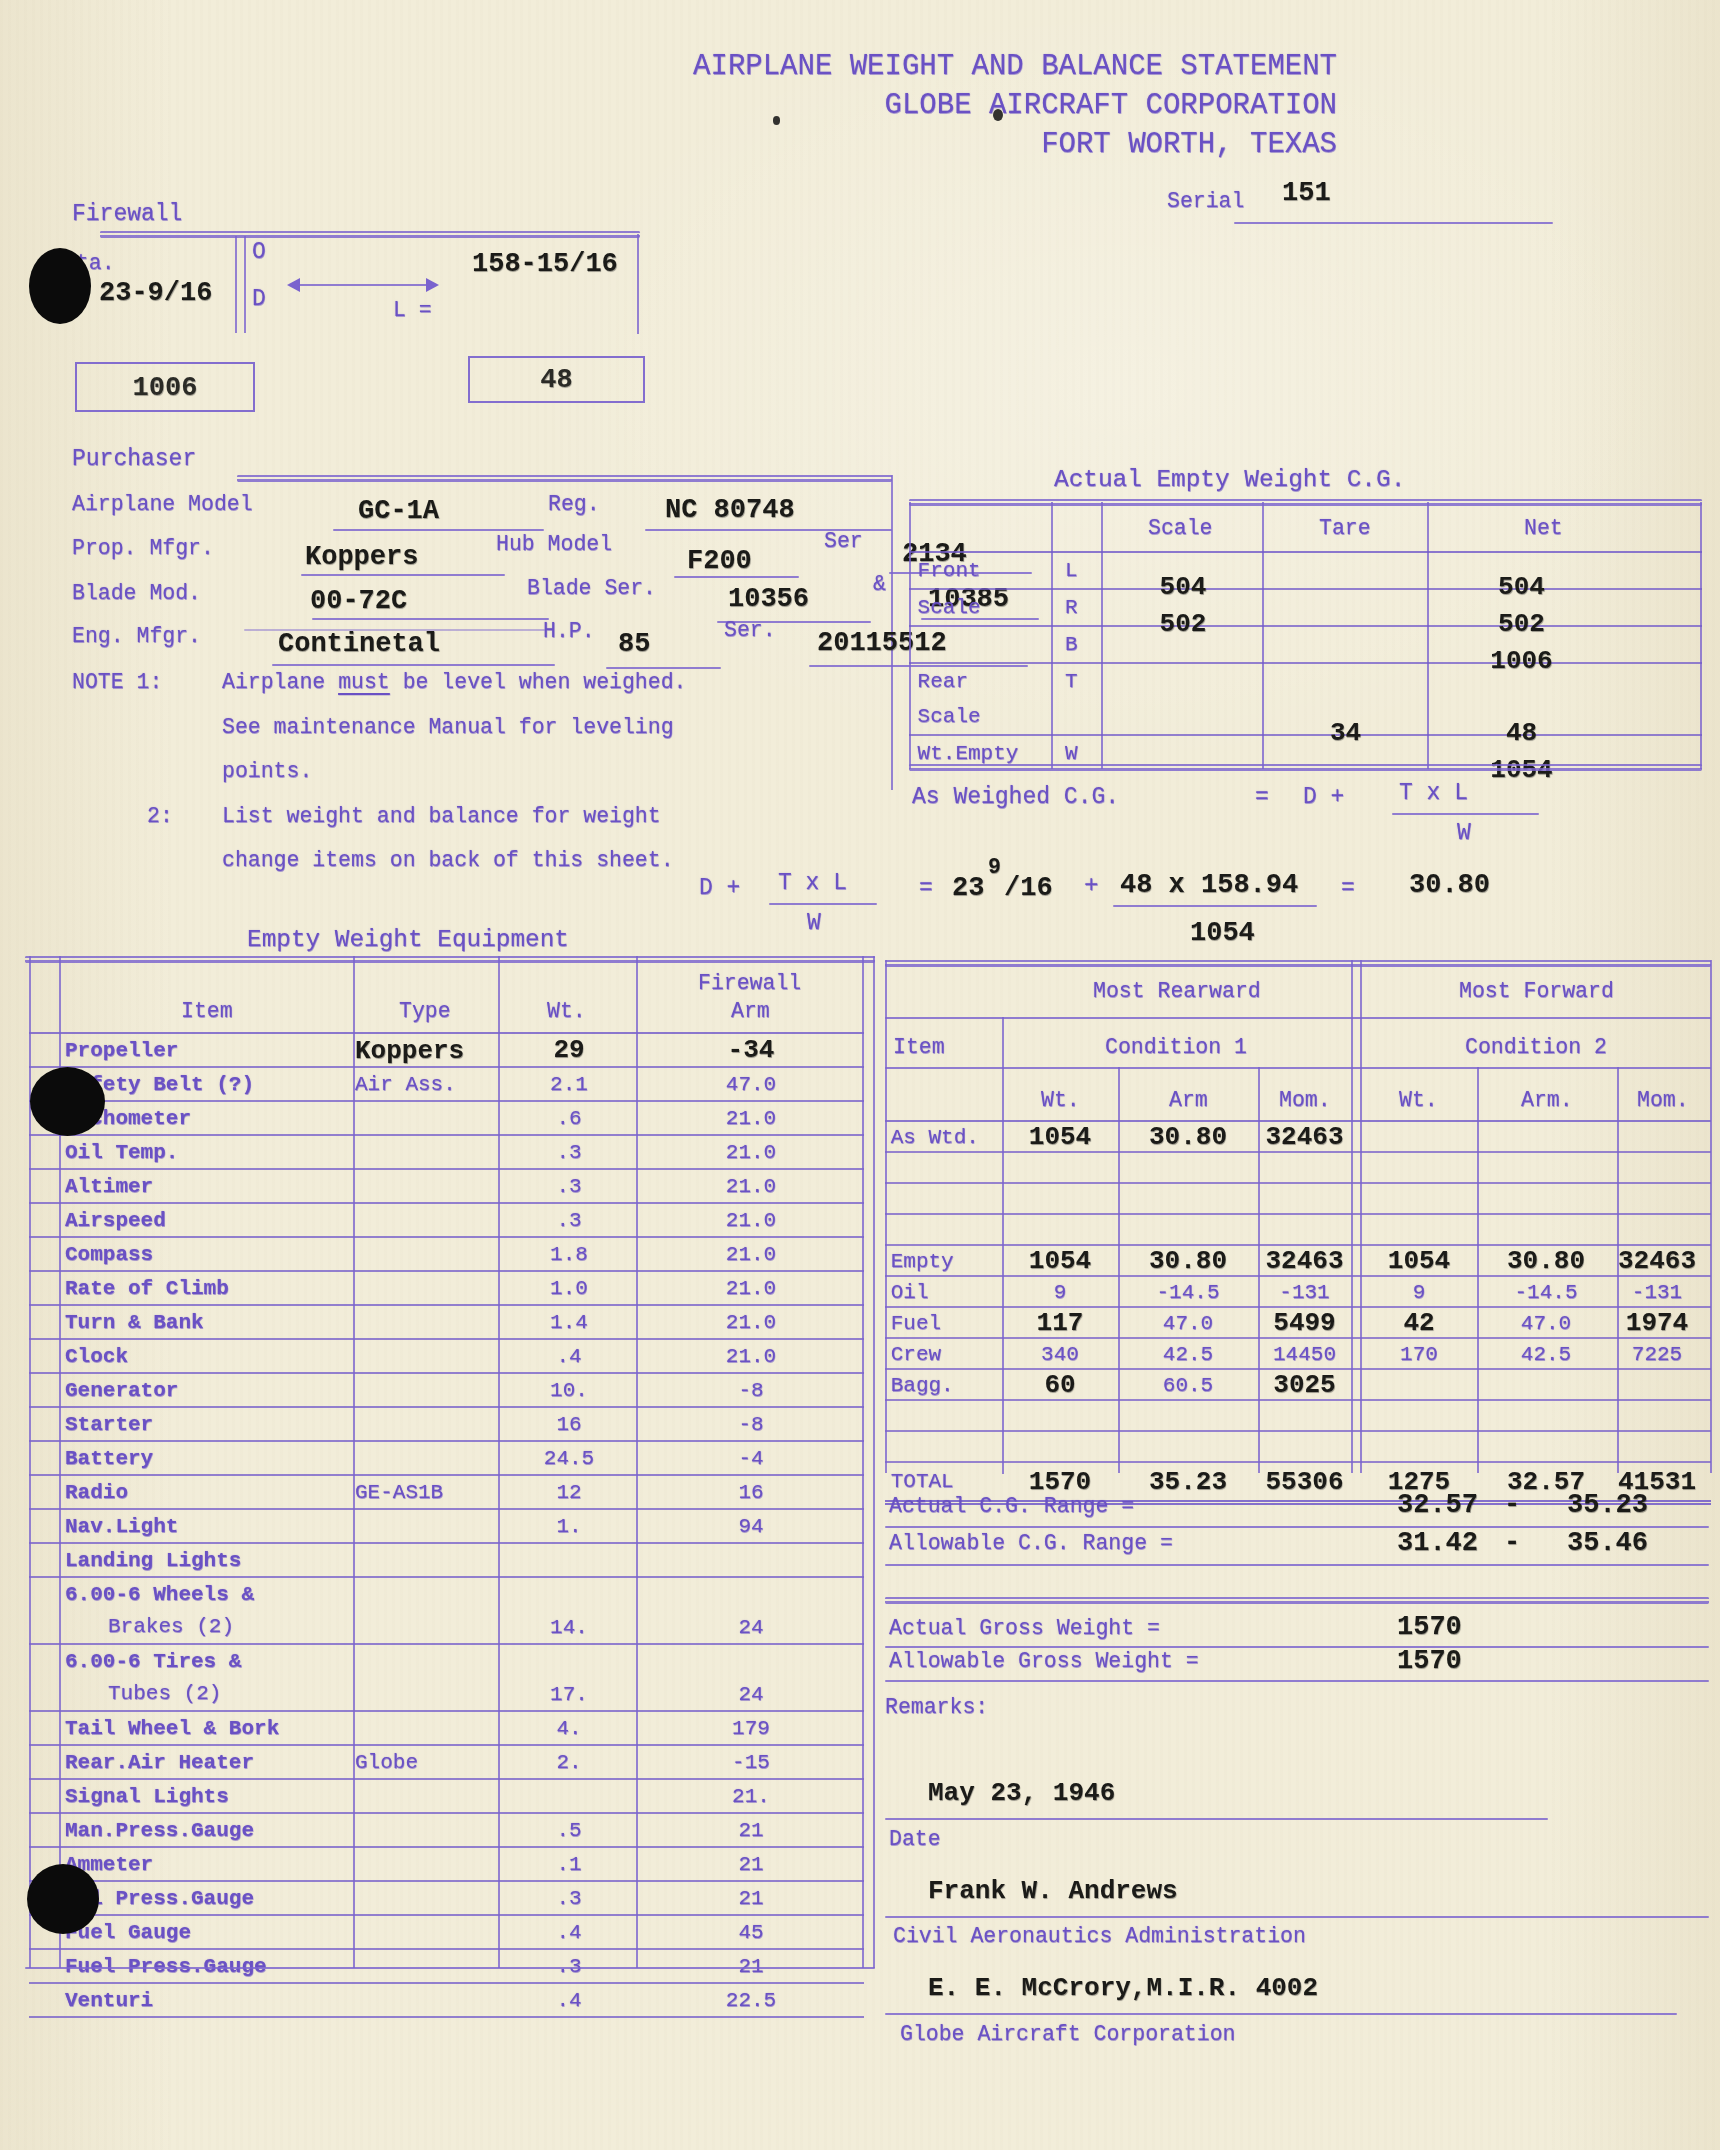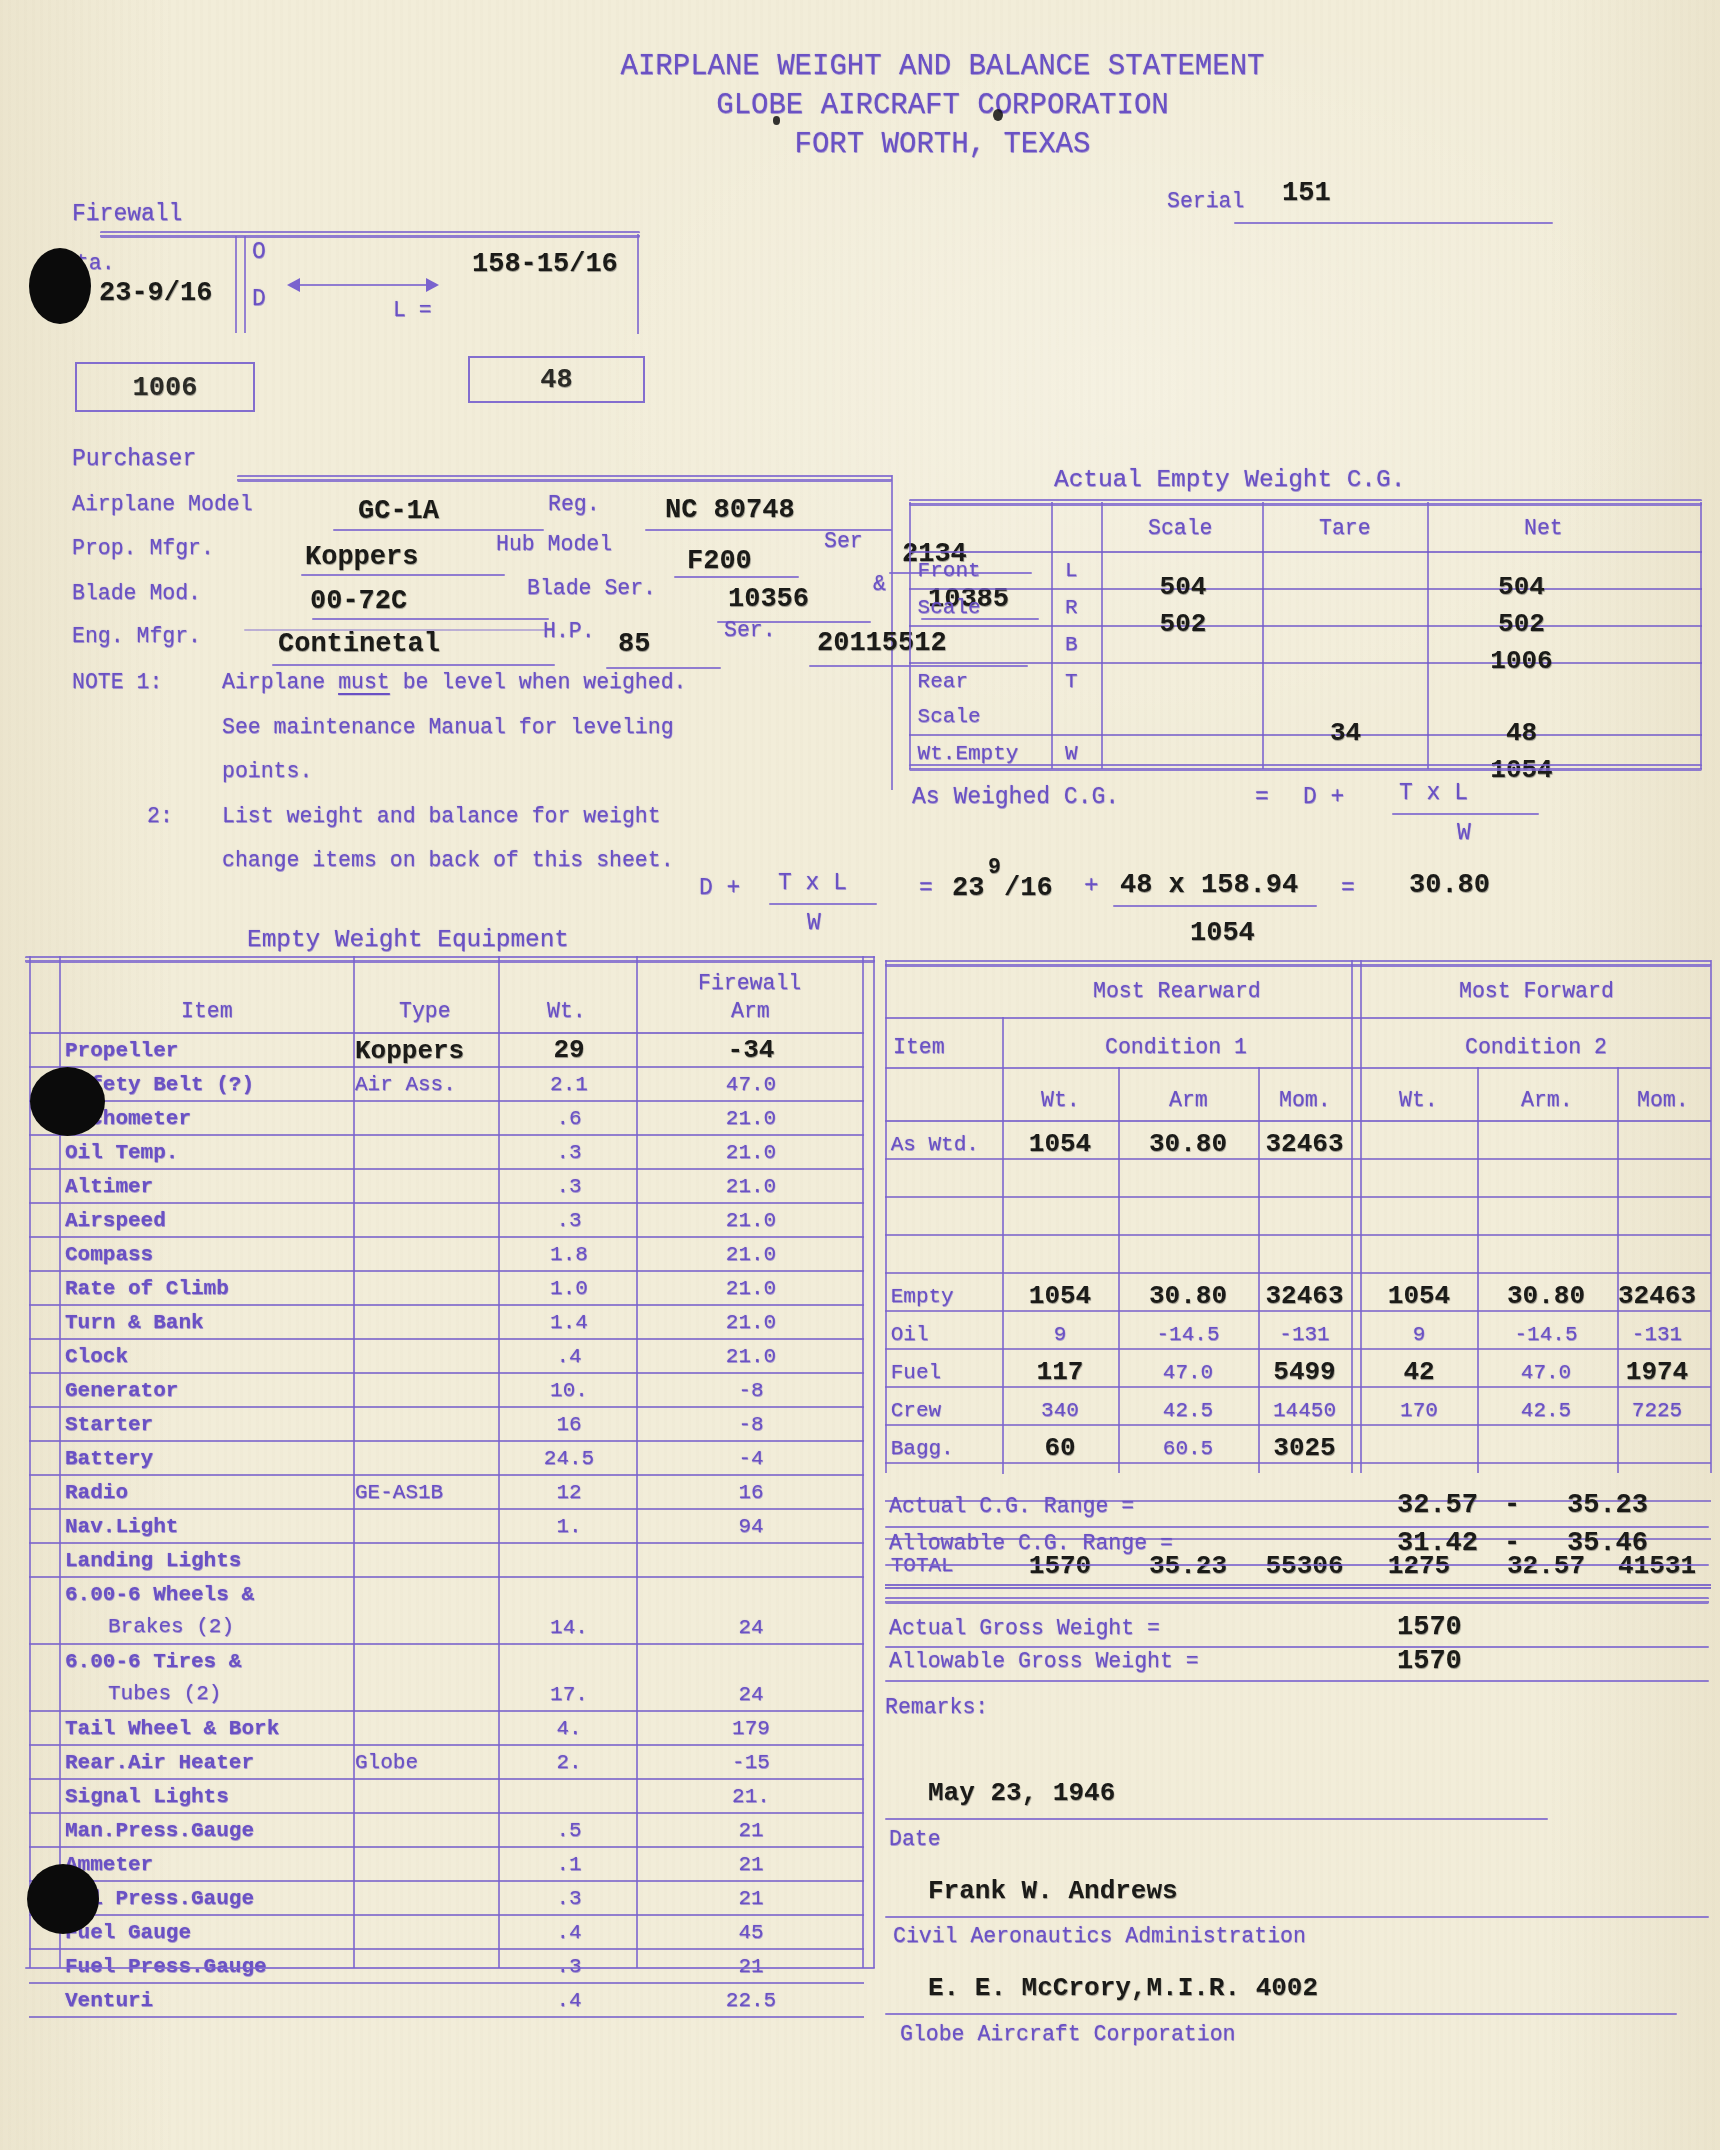--- a/index.html
+++ b/index.html
@@ -8,21 +8,21 @@
     background:
       radial-gradient(1004px 645px at 65% 18%, rgba(255,255,255,.22), transparent 60%),
       linear-gradient(90deg, rgba(210,196,160,.20), transparent 10%, transparent 90%, rgba(210,196,160,.22)),
       repeating-linear-gradient(90deg, rgba(120,100,60,.015) 0 2.9px, transparent 2.9px 8px),
       var(--paper,#f2edd9);
   }
   .abs{position:absolute;line-height:1.15;white-space:nowrap;}
   .p{color:var(--ink-purple,#6a51c4);text-shadow:0 0 1.4px rgba(104,80,195,.38), 0.5px 0.5px 0.3px rgba(104,80,195,.5);}
   .b{color:var(--ink-black,#1a1a18);font-weight:700;text-shadow:0.6px 0.6px 0.7px rgba(25,25,25,.4);}.s30{font-size:21.5px}.s32{font-size:23px}.s34{font-size:24.4px}
   .s36{font-size:26px}.s38{font-size:27px}.s40{font-size:29px}
-  .ctr{text-align:center;}
+  .ctr{text-align:right;}
   .rule{position:absolute;height:2.2px;background:var(--rule-c,#7a63ce);opacity:.82;border-radius:1.4px;}
   .rule.dbl{height:6.5px;background:linear-gradient(180deg,var(--rule-c,#7a63ce) 0 2.2px,transparent 2.2px 4.3px,var(--rule-c,#7a63ce) 4.3px 6.5px);}
   .rule.faint{opacity:.45;}
   .vline{position:absolute;width:2.2px;background:var(--rule-c,#7a63ce);opacity:.78;}
   .hole{position:absolute;background:#0b0b0b;border-radius:50%;z-index:30;}
   .speck{position:absolute;background:#111;border-radius:50%;opacity:.85;}
   .fbox{position:absolute;border:2.9px solid var(--rule-c,#7a63ce);opacity:.92;}
   .fbox .val{width:100%;text-align:center;}
   .arrowhead{position:absolute;width:0;height:0;border-top:7.2px solid transparent;border-bottom:7.2px solid transparent;}
   .arrowhead.left{border-right:13px solid var(--rule-c,#7a63ce);}
@@ -46,21 +46,21 @@
 
   .cg-row{position:relative;height:35px;border-bottom:2.2px solid rgba(113,89,201,.75);}
   .cg-row.norule,.cg-row.last{border-bottom:none;}
   .cg-row .c-label{left:8.6px;top:5.7px;}
   .cg-row .c-letter{left:156px;top:5.7px;}
   .cg-row .c-scale{left:195px;width:158px;top:5.7px;text-align:center;}
   .cg-row .c-tare{left:356px;width:161px;top:5.7px;text-align:center;}
   .cg-row .c-net{left:521px;width:183px;top:5.7px;text-align:center;}
   .cg-row .b{top:4.3px;margin-top:15px;}
 
-  .cond-row{position:relative;height:29px;border-bottom:2.2px solid rgba(113,89,201,.72);margin-top:7px;}
+  .cond-row{position:relative;height:29px;border-bottom:2.2px solid rgba(113,89,201,.72);}
   .cond-row.total{height:37px;border-bottom:5px double rgba(113,89,201,.85);}
   .cond-row .c-it{left:5.7px;top:3.6px;}
   .cond-row .v0{left:121px;width:108px;text-align:center;top:4.3px;}
   .cond-row .v1{left:249px;width:108px;text-align:center;top:4.3px;}
   .cond-row .v2{left:362px;width:115px;text-align:center;top:4.3px;}
   .cond-row .v3{left:480px;width:108px;text-align:center;top:4.3px;}
   .cond-row .v4{left:607px;width:108px;text-align:center;top:4.3px;}
   .cond-row .v5{left:720px;width:104px;text-align:center;top:4.3px;}
   .cond-row .cell.b{top:0px;}
   .cond-row.total .cell{top:7.2px;}

